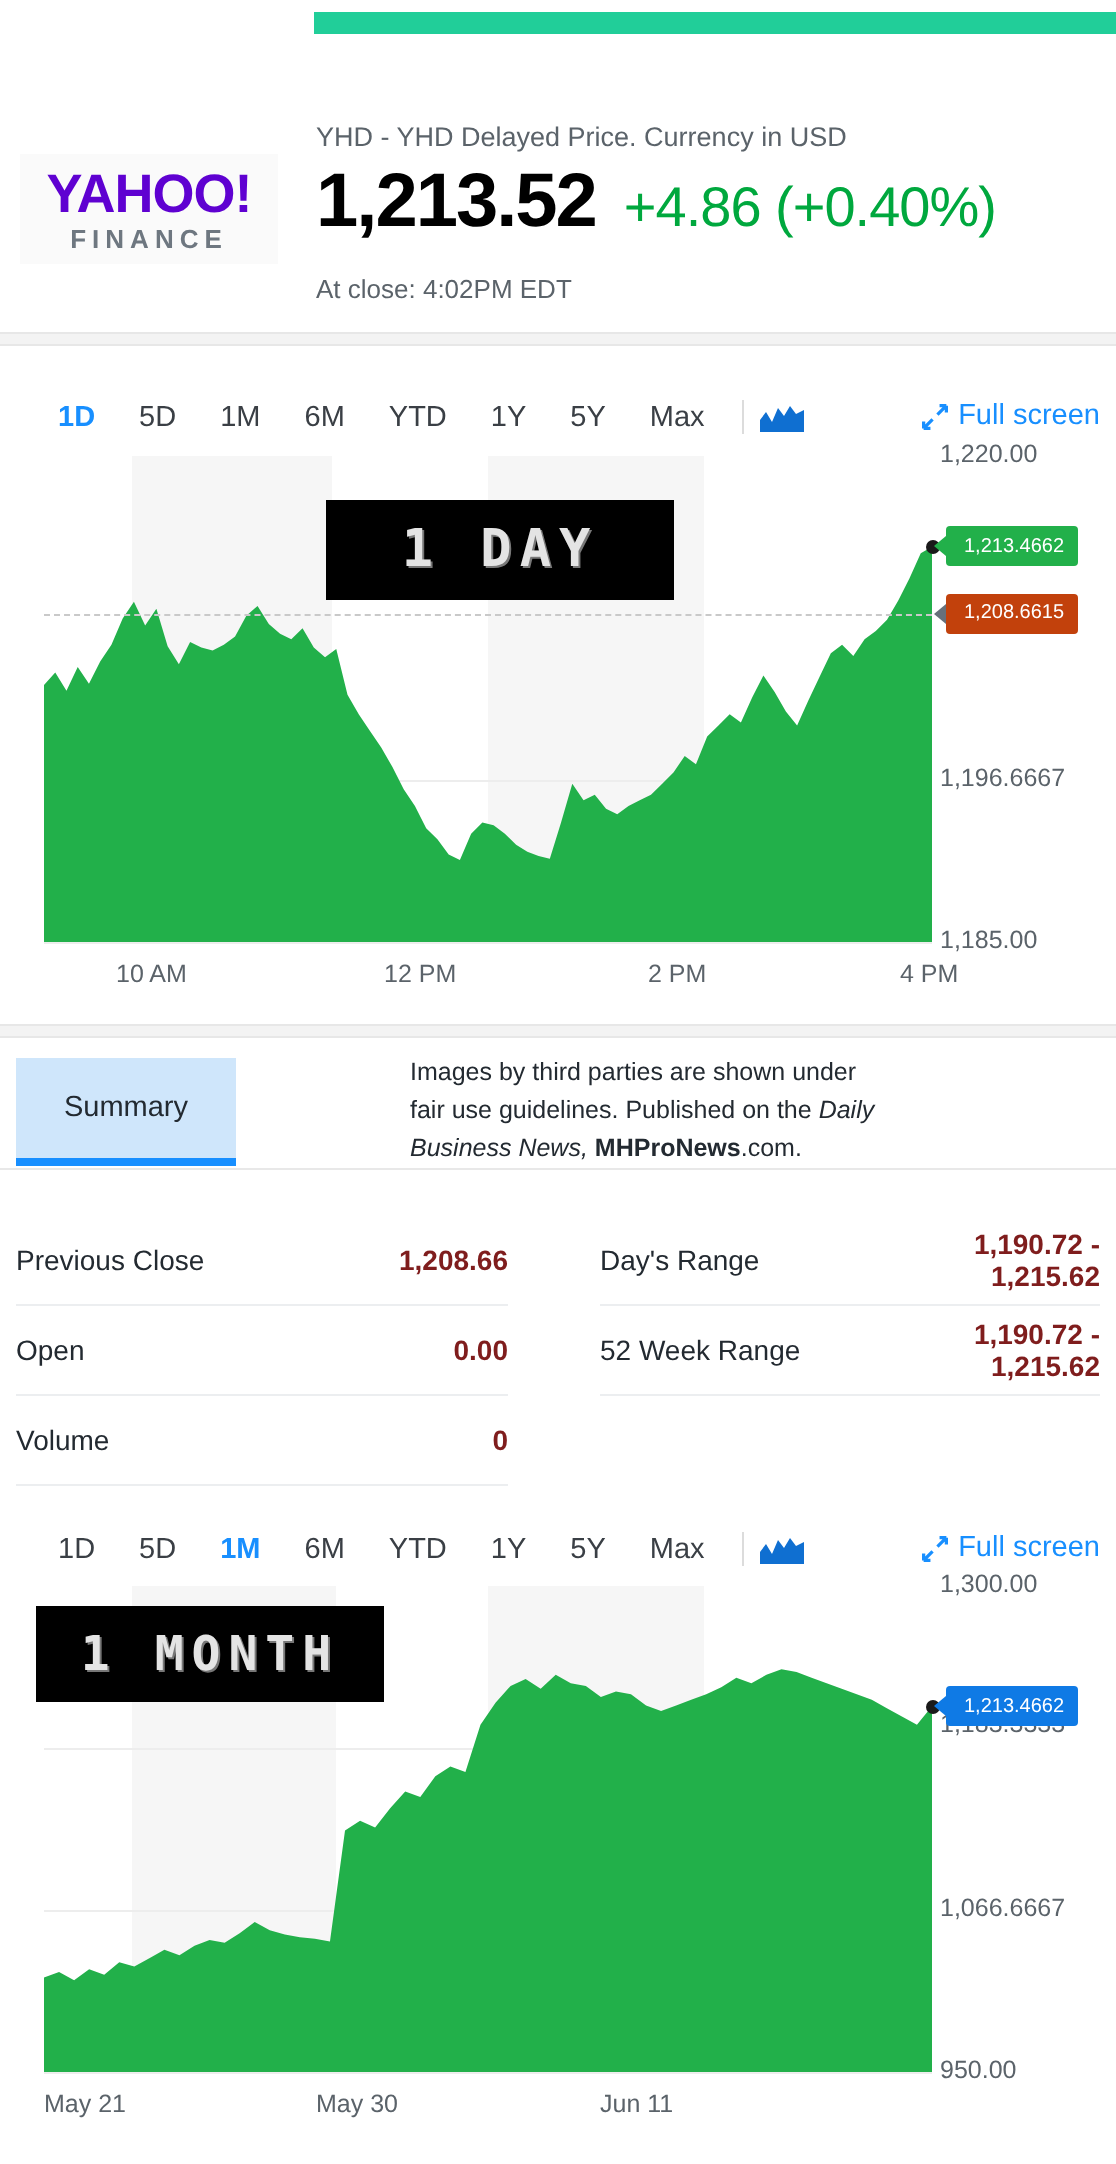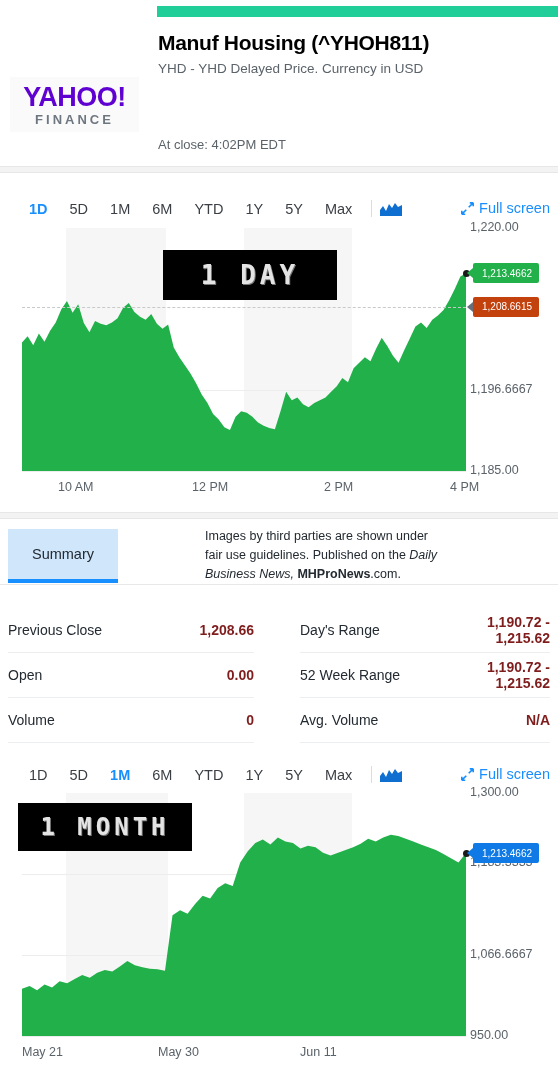--- a/index.html
+++ b/index.html
@@ -86,22 +86,25 @@
 
 <div class="page">
 
   <div class="topbar"></div>
 
   <div class="header">
     <div class="logo-box">
       <div class="logo-word">YAHOO!</div>
       <div class="logo-sub">FINANCE</div>
     </div>
-    <div class="hd-title">Manuf Housing (^YHOH811)</div>
     <div class="hd-sub">YHD - YHD Delayed Price. Currency in USD</div>
+    <div class="quote-row">
+      <span class="quote-price">1,213.52</span>
+      <span class="quote-change">+4.86 (+0.40%)</span>
+    </div>
     <div class="hd-close">At close: 4:02PM EDT</div>
   </div>
 
   <div class="hrule" style="top:166px"></div>
 
   <div class="rangebar" id="rangebar1" style="top:194px">
     <div class="items">
         <div class="rng active">1D</div>
         <div class="rng">5D</div>
         <div class="rng">1M</div>
@@ -176,24 +179,20 @@
         <span class="v">0</span>
       </div>
       <div class="tcell" style="left: 300px; width: 250px; top: 0px;">
         <span class="k">Day's Range</span>
         <span class="v">1,190.72 -<br>1,215.62</span>
       </div>
       <div class="tcell" style="left: 300px; width: 250px; top: 45px;">
         <span class="k">52 Week Range</span>
         <span class="v">1,190.72 -<br>1,215.62</span>
       </div>
-      <div class="tcell" style="left: 300px; width: 250px; top: 90px;">
-        <span class="k">Avg. Volume</span>
-        <span class="v">N/A</span>
-      </div>
     </div>
 
   <div class="rangebar" id="rangebar2" style="top:760px">
     <div class="items">
         <div class="rng">1D</div>
         <div class="rng">5D</div>
         <div class="rng active">1M</div>
         <div class="rng">6M</div>
         <div class="rng">YTD</div>
         <div class="rng">1Y</div>

